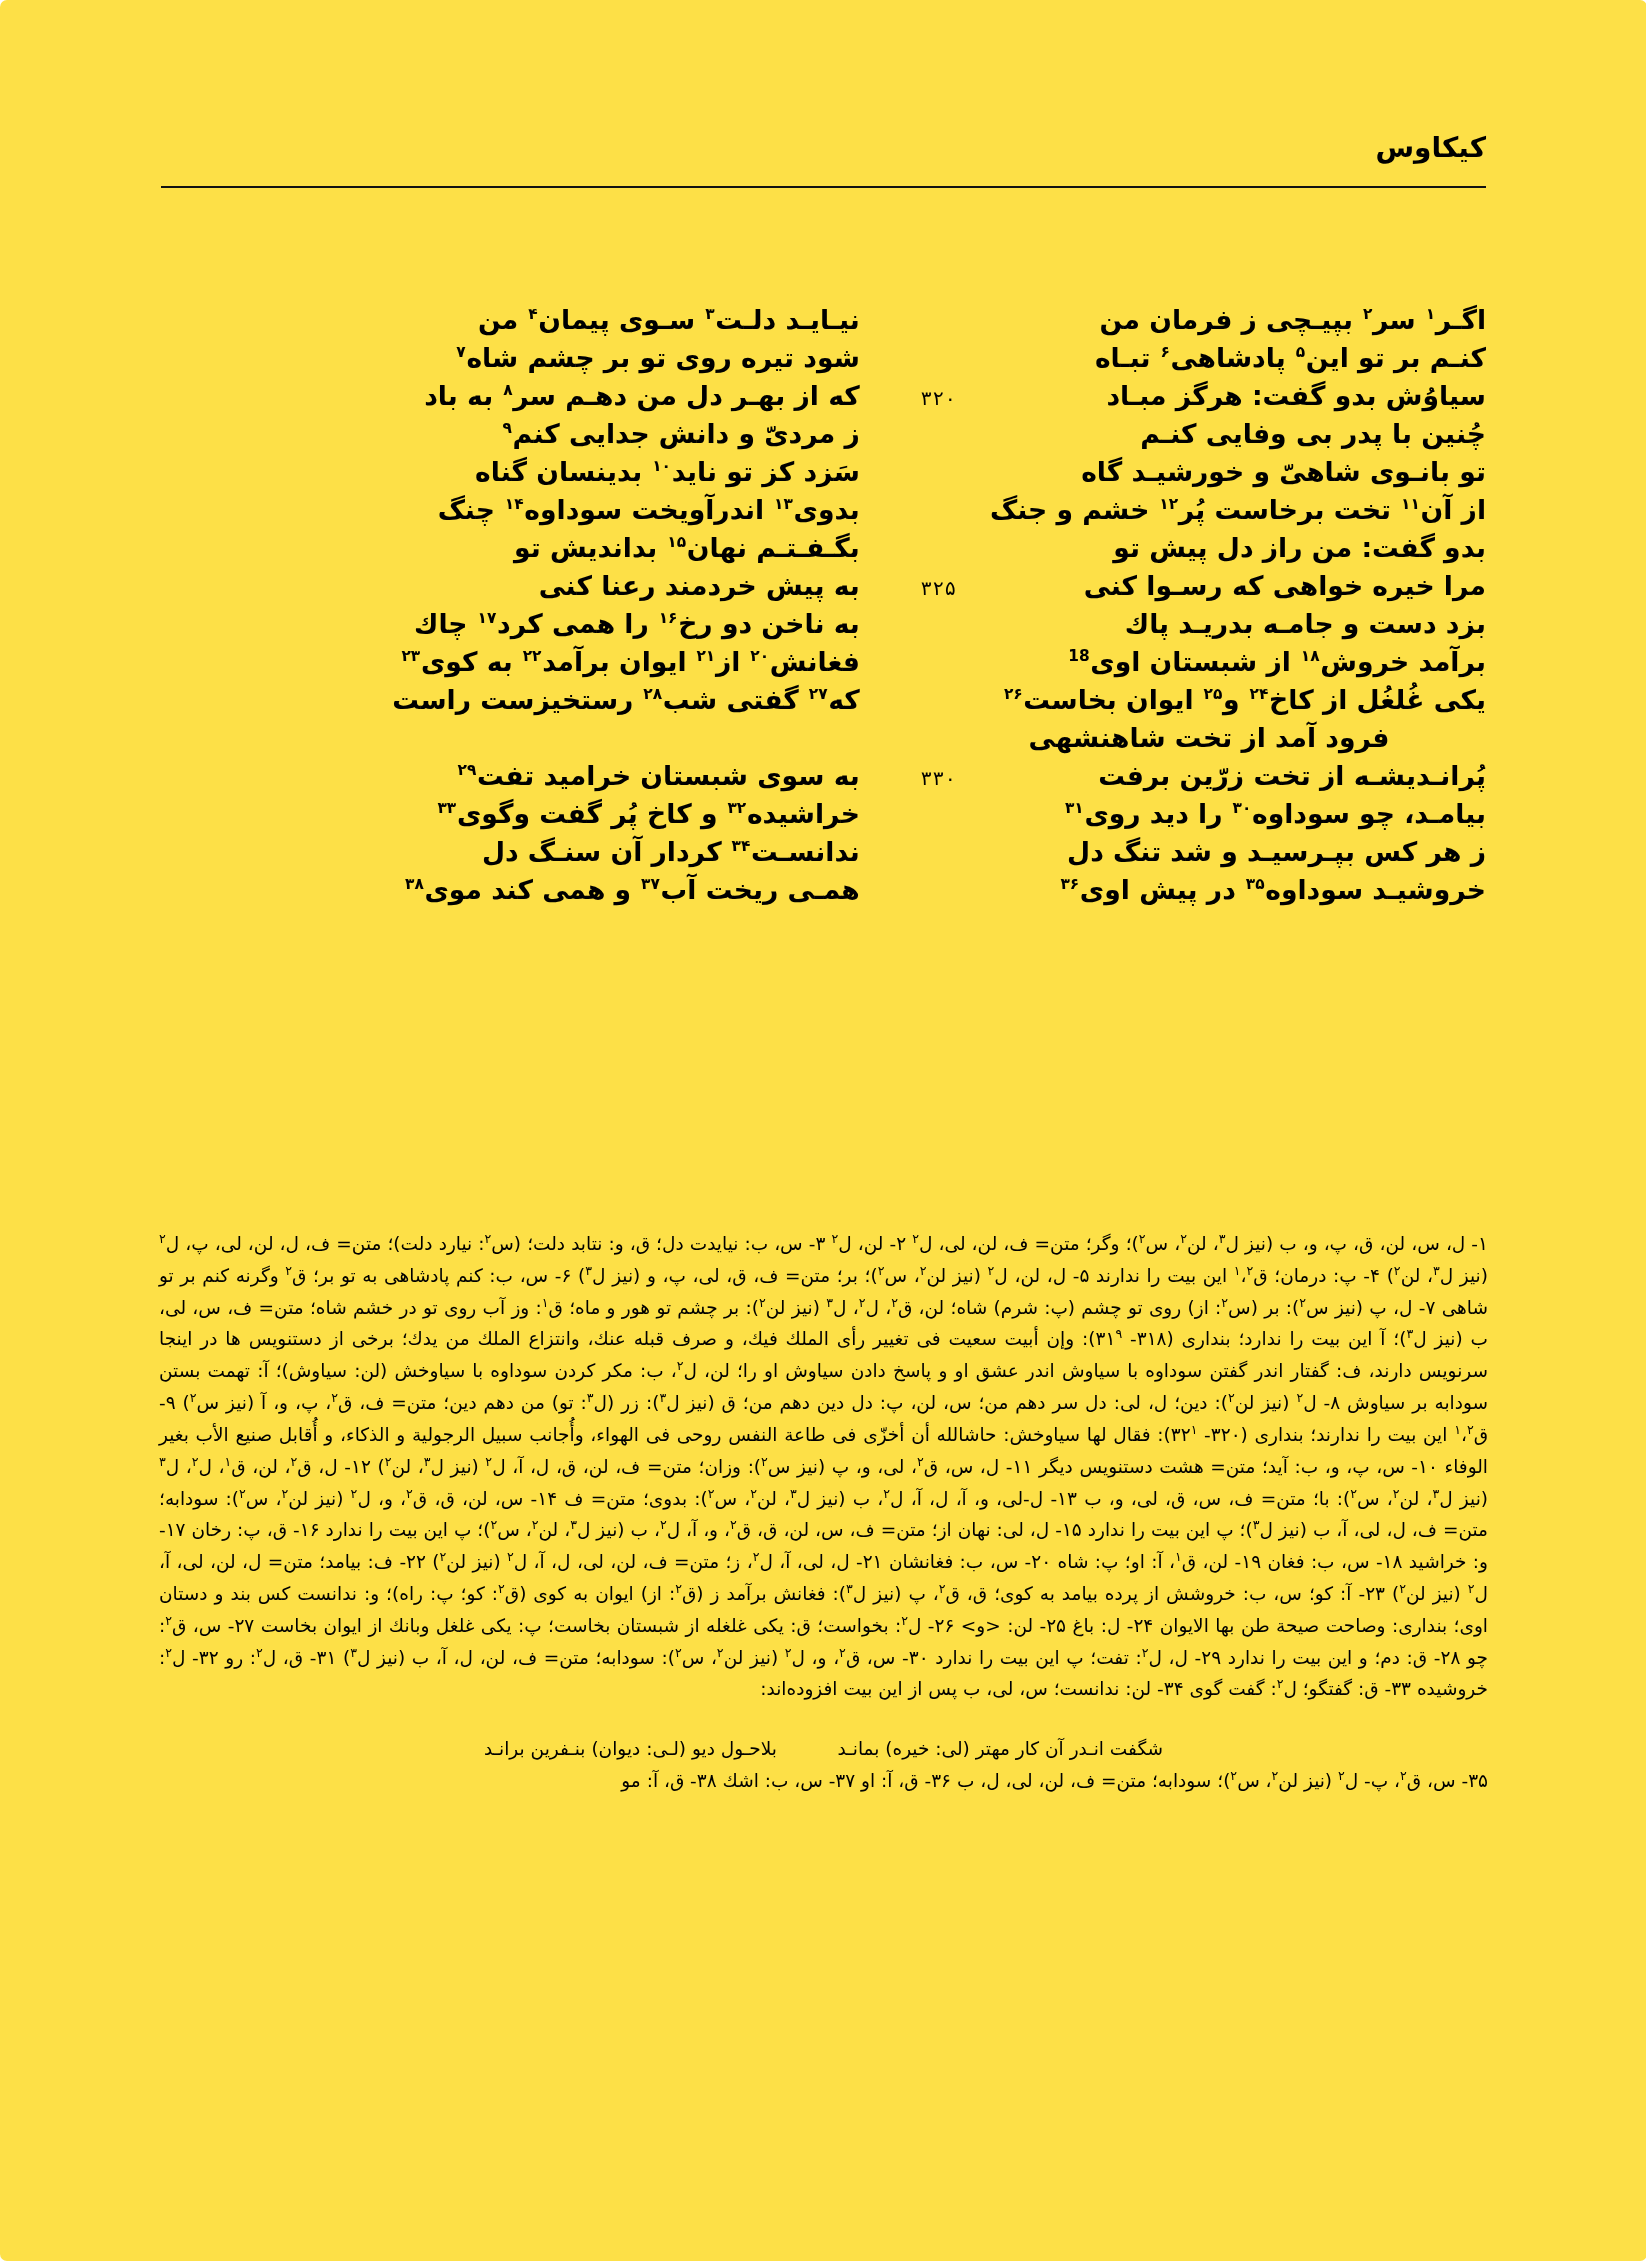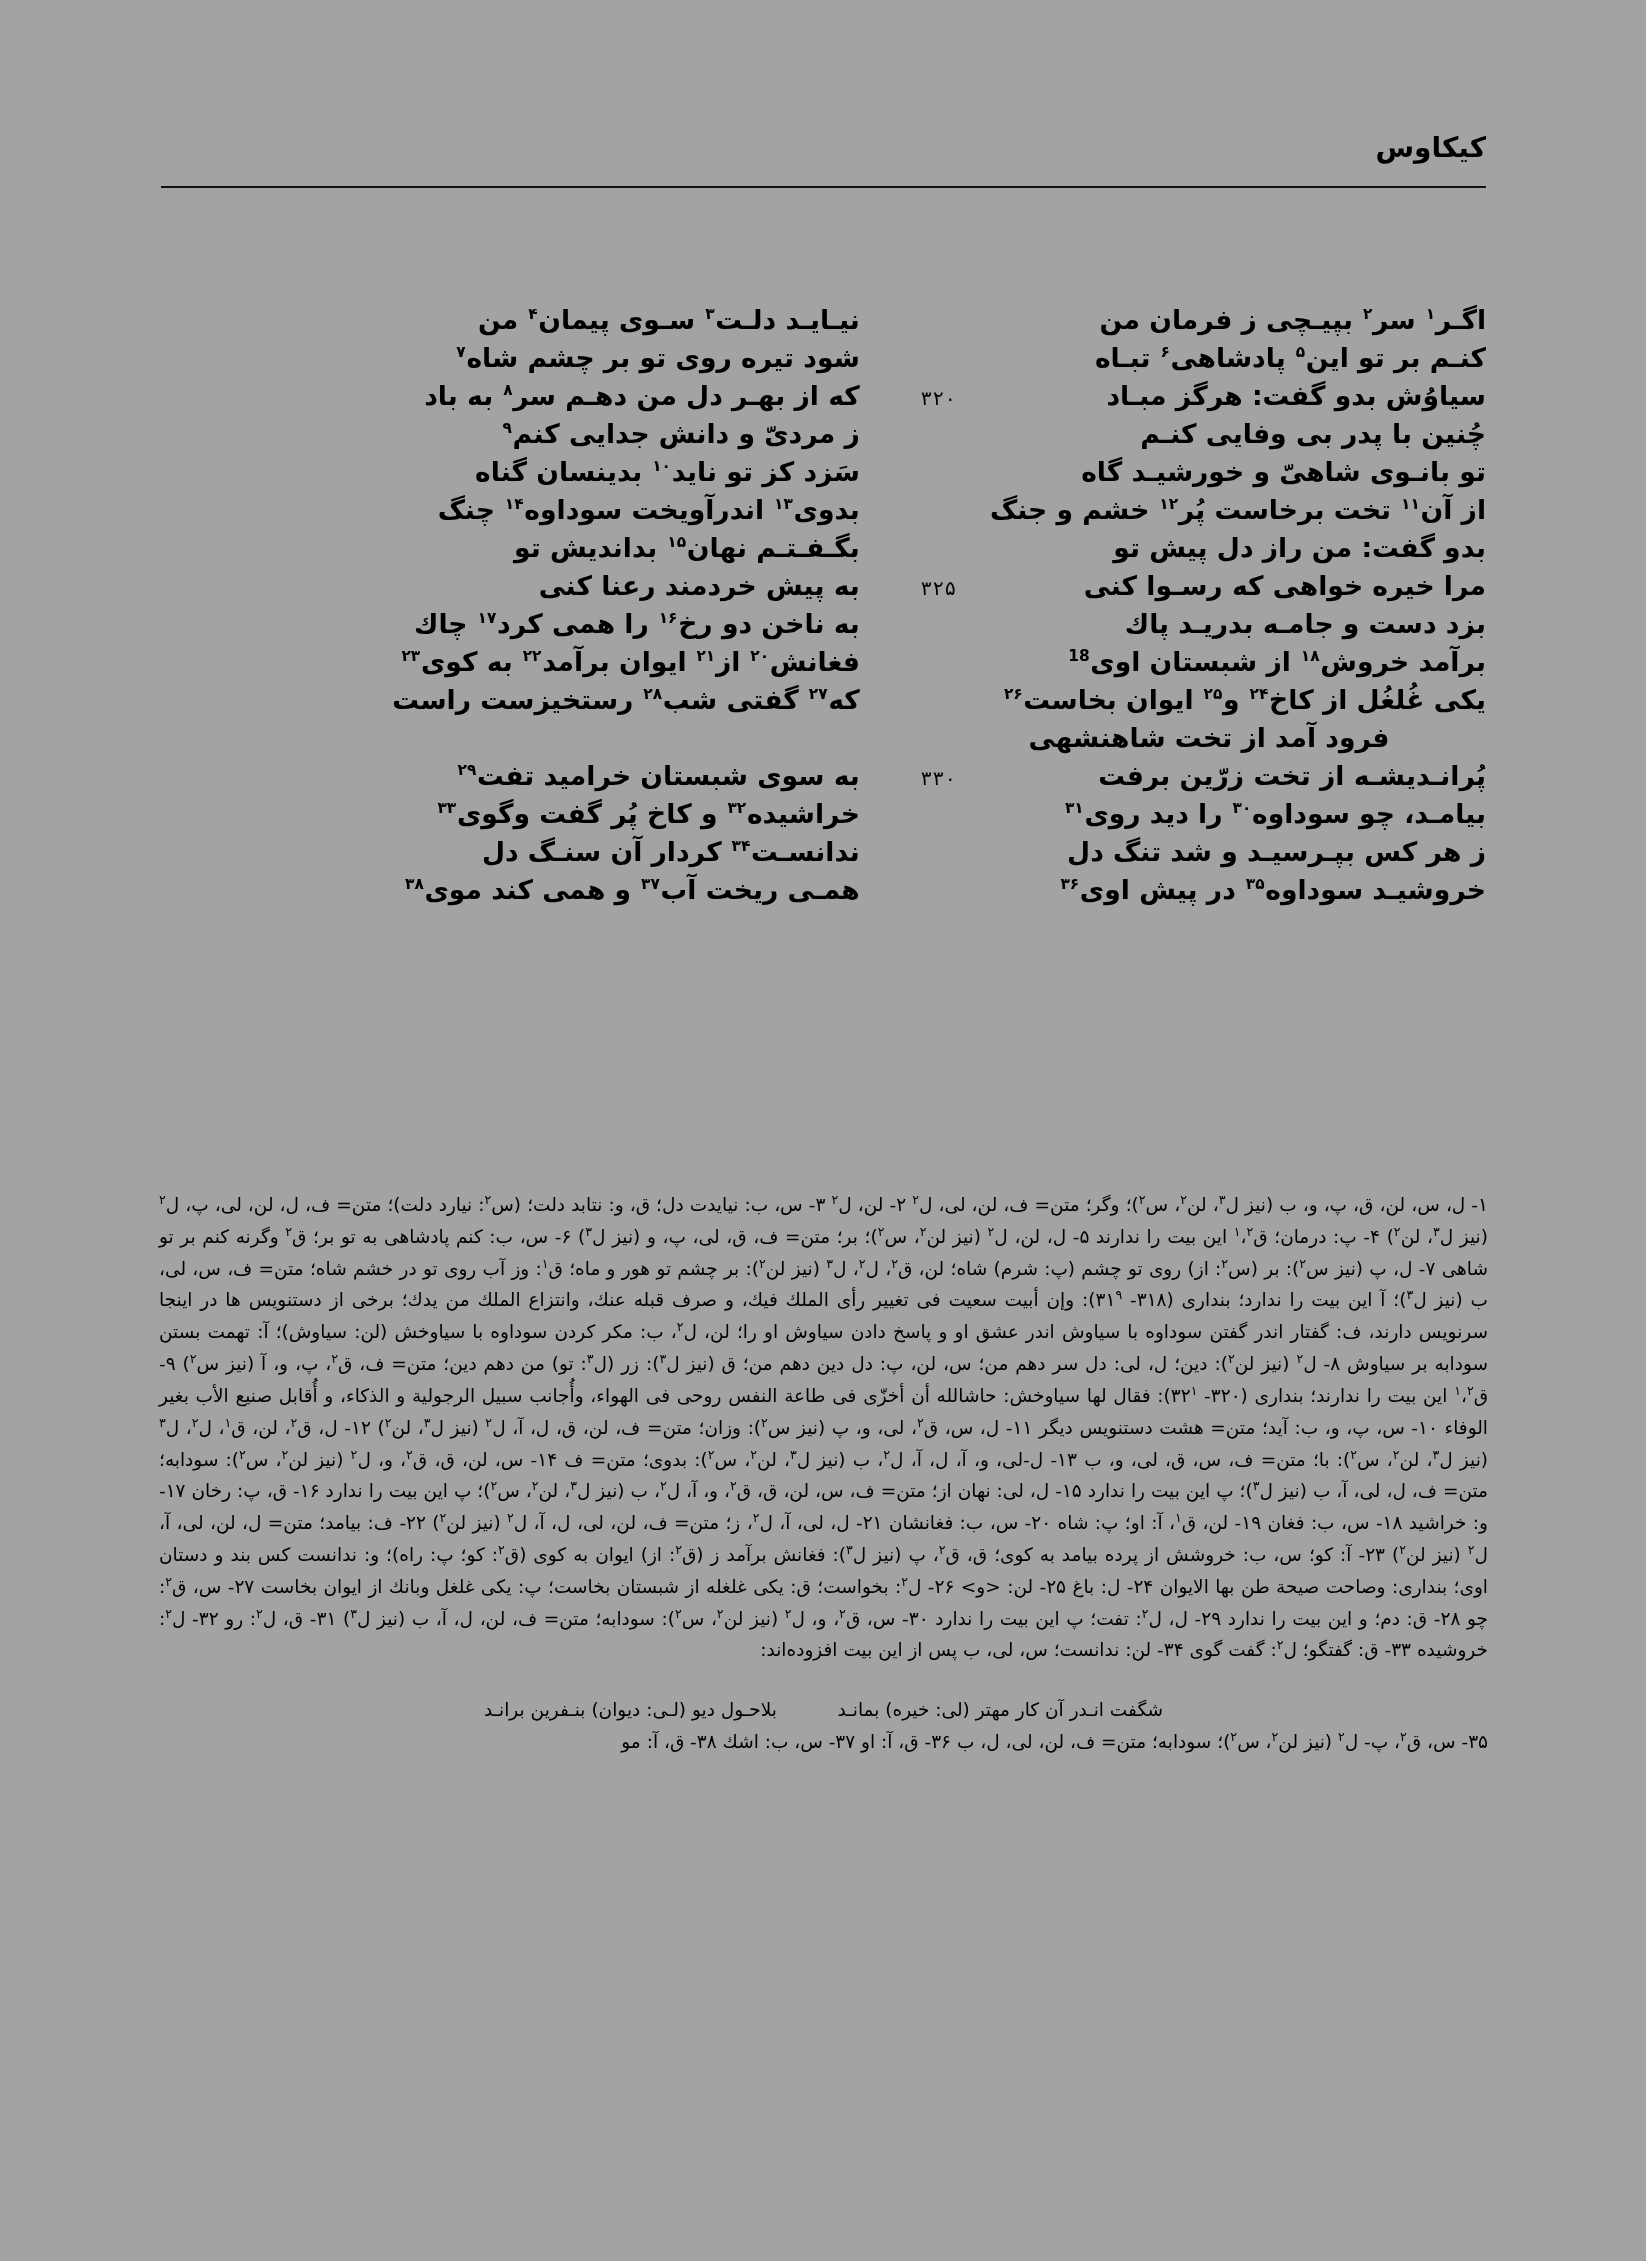--- a/index.html
+++ b/index.html
@@ -5,21 +5,22 @@
   html, body { margin:0; padding:0; background:#ffffff; }
   body {
     width:1647px; height:2261px;
     font-family:"DejaVu Sans","Liberation Sans",sans-serif;
     color:#000;
     position:relative;
     overflow:hidden;
   }
   .page {
     position:absolute; inset:0;
-    background:#a3a3a3;
+    background:#fde047;
+    border-radius:7px;
   }
 
   
   .runhead {
     position:absolute;
     top:133px; left:161px; right:161px;
     direction:rtl; text-align:right;
   }
   .runhead .title {
     font-size:28px; font-weight:bold; letter-spacing:0.7px;
@@ -74,21 +75,21 @@
   sup.fn {
     font-size:15.4px;
     vertical-align:super;
     line-height:0;
     margin:0 0.7px;
   }
 
   
   .apparatus {
     position:absolute;
-    top:1189px;
+    top:1228px;
     left:159px;
     right:159px;
     direction:rtl;
     text-align:justify;
     font-size:18.5px;
     line-height:1.72;
     letter-spacing:0px;
   }
   .apparatus sup {
     font-size:12.6px; vertical-align:super; line-height:0;

